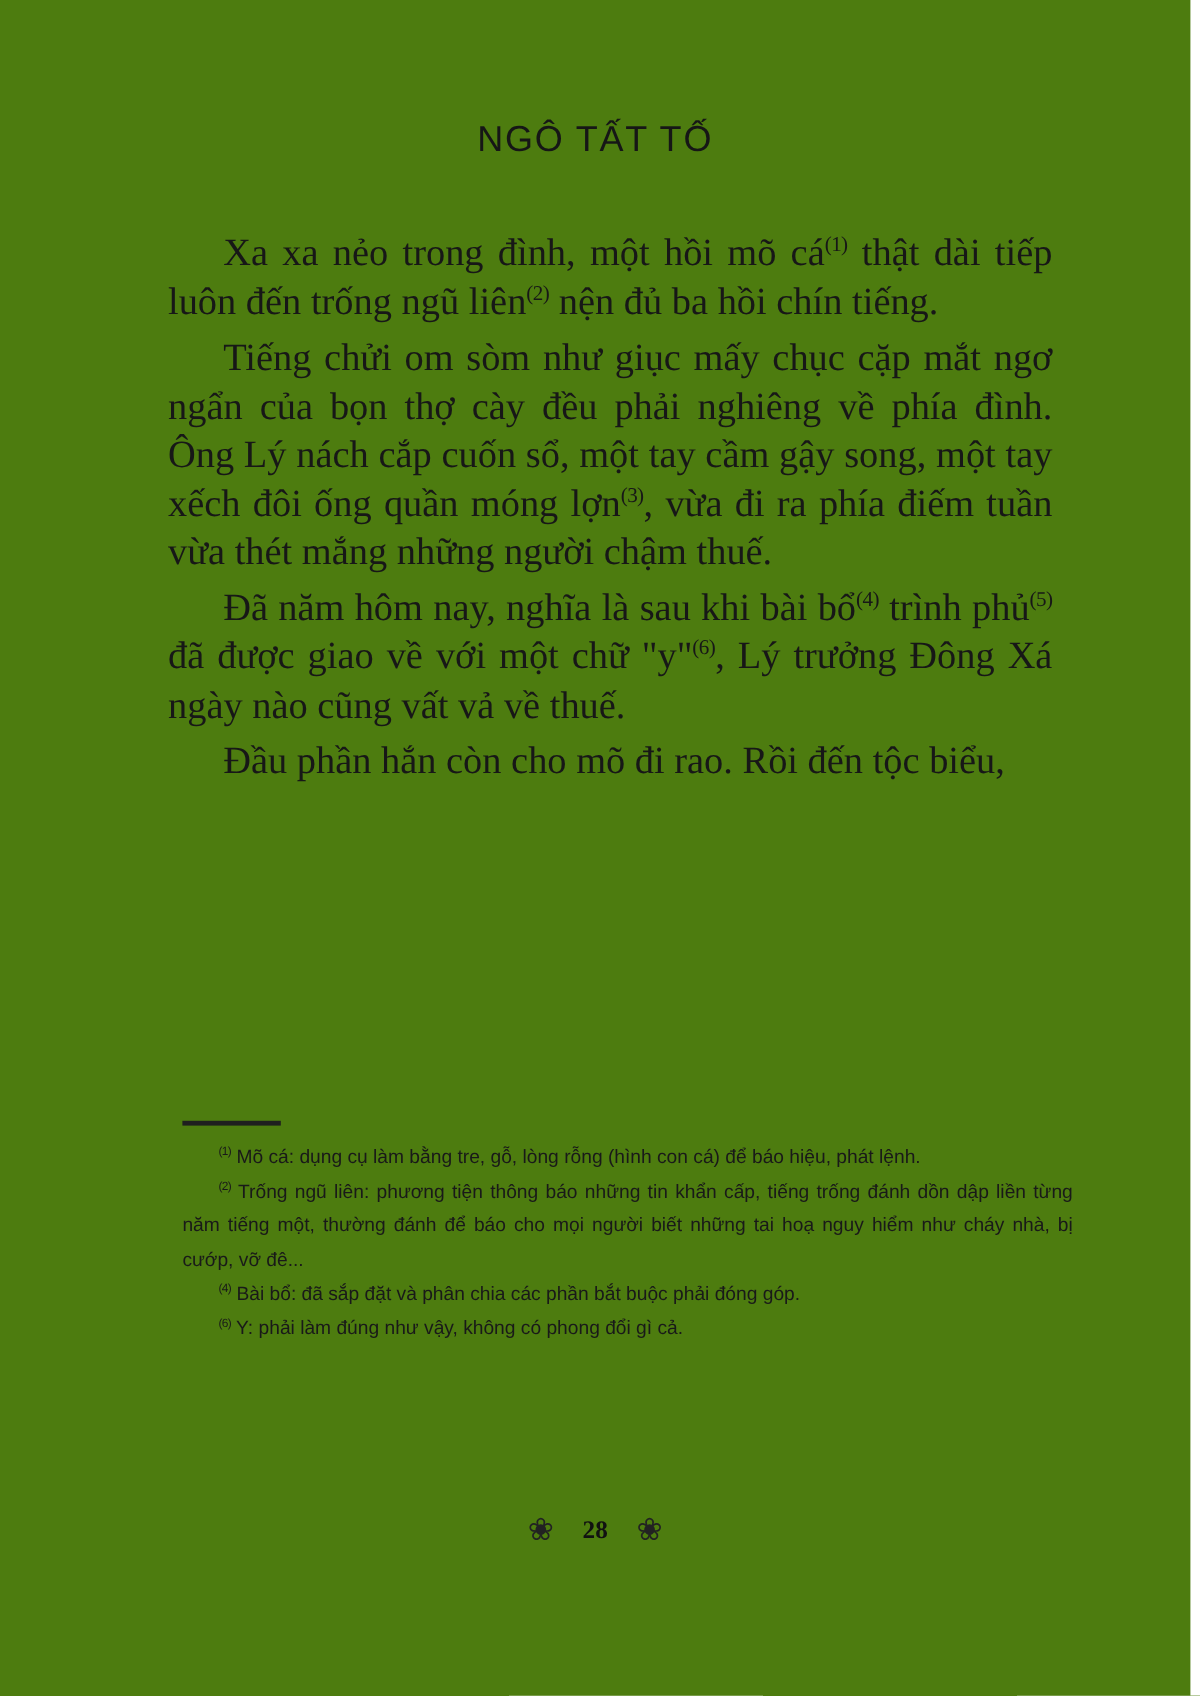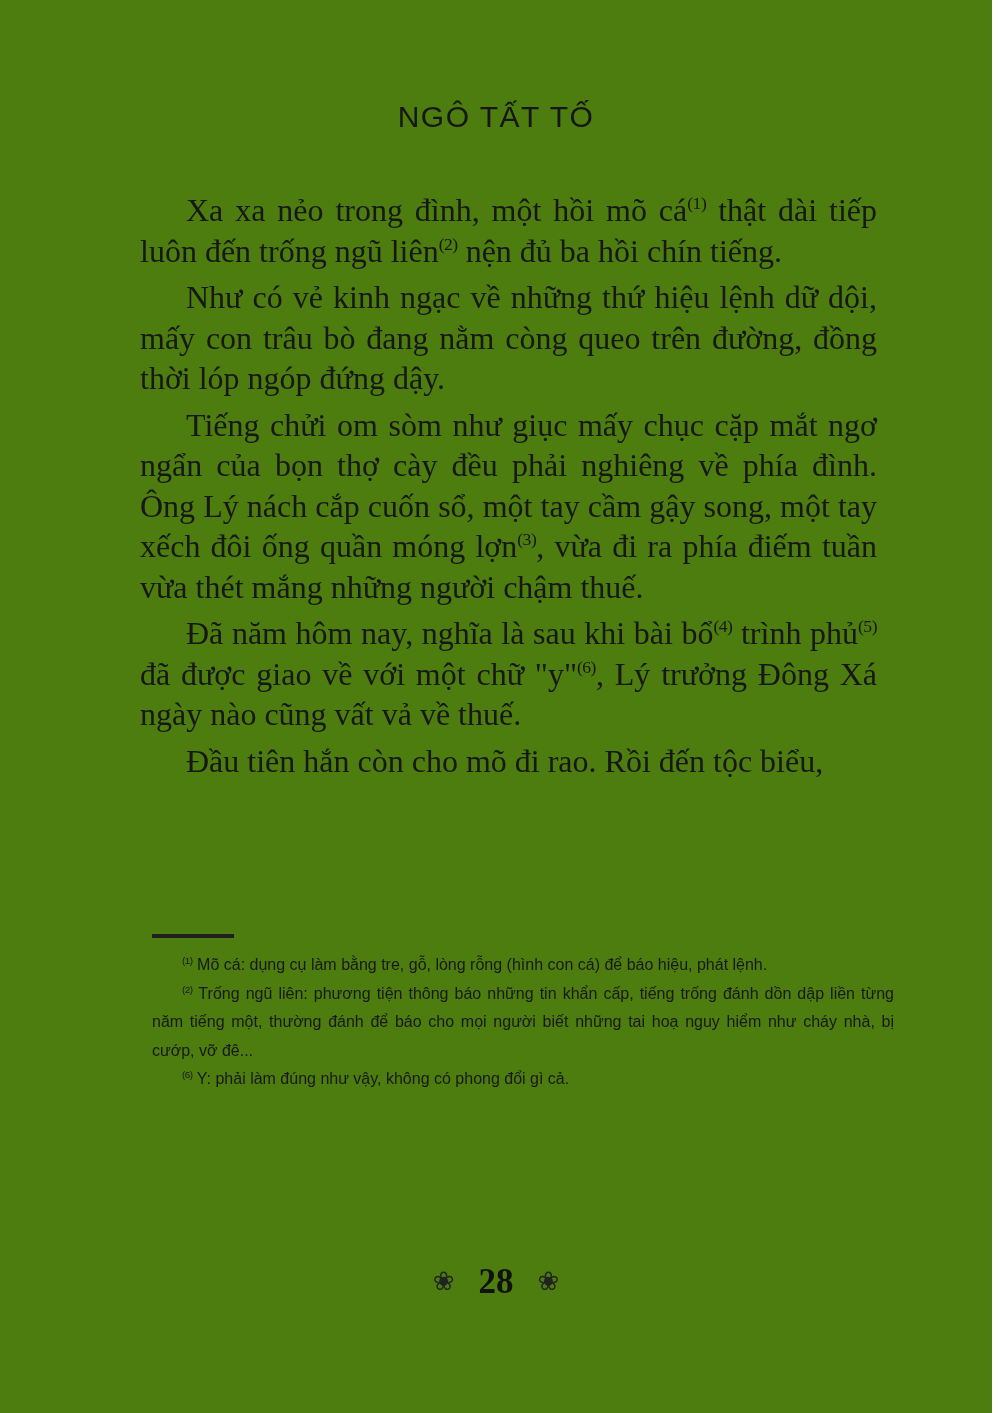--- a/index.html
+++ b/index.html
@@ -80,46 +80,46 @@
   .page-footer .orn {
     font-size: 26px;
     color: #222;
     vertical-align: middle;
     line-height: 1;
   }
   .page-footer .num {
     display: inline-block;
     margin: 0 20px;
     font-family: "Liberation Serif", serif;
-    font-size: 35px;
+    font-size: 21px;
     font-weight: bold;
     color: #111;
     vertical-align: middle;
   }
 </style>
 </head>
 <body>
 
 <div class="page">
 
   <div class="running-head">NGÔ TẤT TỐ</div>
 
   <div class="body-text">
       <p class="para"><span>Xa xa nẻo trong đình, một hồi mõ cá</span><sup>(1)</sup><span> thật dài tiếp luôn đến trống ngũ liên</span><sup>(2)</sup><span> nện đủ ba hồi chín tiếng.</span></p>
-      <p class="para"><span>Như có vẻ kinh ngạc về những thứ hiệu lệnh dữ dội, mấy con trâu bò đang nằm còng queo trên đường, đồng thời lóp ngóp đứng dậy.</span></p>
       <p class="para"><span>Tiếng chửi om sòm như giục mấy chục cặp mắt ngơ ngẩn của bọn thợ cày đều phải nghiêng về phía đình. Ông Lý nách cắp cuốn sổ, một tay cầm gậy song, một tay xếch đôi ống quần móng lợn</span><sup>(3)</sup><span>, vừa đi ra phía điếm tuần vừa thét mắng những người chậm thuế.</span></p>
       <p class="para"><span>Đã năm hôm nay, nghĩa là sau khi bài bổ</span><sup>(4)</sup><span> trình phủ</span><sup>(5)</sup><span> đã được giao về với một chữ "y"</span><sup>(6)</sup><span>, Lý trưởng Đông Xá ngày nào cũng vất vả về thuế.</span></p>
-      <p class="para"><span>Đầu tiên hắn còn cho mõ đi rao. Rồi đến tộc biểu,</span></p>
+      <p class="para"><span>Đầu phần hắn còn cho mõ đi rao. Rồi đến tộc biểu,</span></p>
     </div>
 
   <div class="footnotes">
     <div class="fn-divider"></div>
     <div>
         <p class="footnote"><sup>(1)</sup><span> Mõ cá: dụng cụ làm bằng tre, gỗ, lòng rỗng (hình con cá) để báo hiệu, phát lệnh.</span></p>
         <p class="footnote"><sup>(2)</sup><span> Trống ngũ liên: phương tiện thông báo những tin khẩn cấp, tiếng trống đánh dồn dập liền từng năm tiếng một, thường đánh để báo cho mọi người biết những tai hoạ nguy hiểm như cháy nhà, bị cướp, vỡ đê...</span></p>
+        <p class="footnote"><sup>(4)</sup><span> Bài bổ: đã sắp đặt và phân chia các phần bắt buộc phải đóng góp.</span></p>
         <p class="footnote"><sup>(6)</sup><span> Y: phải làm đúng như vậy, không có phong đổi gì cả.</span></p>
       </div>
   </div>
 
   <div class="page-footer">
     <span class="orn">❀</span>
     <span class="num">28</span>
     <span class="orn">❀</span>
   </div>
 

